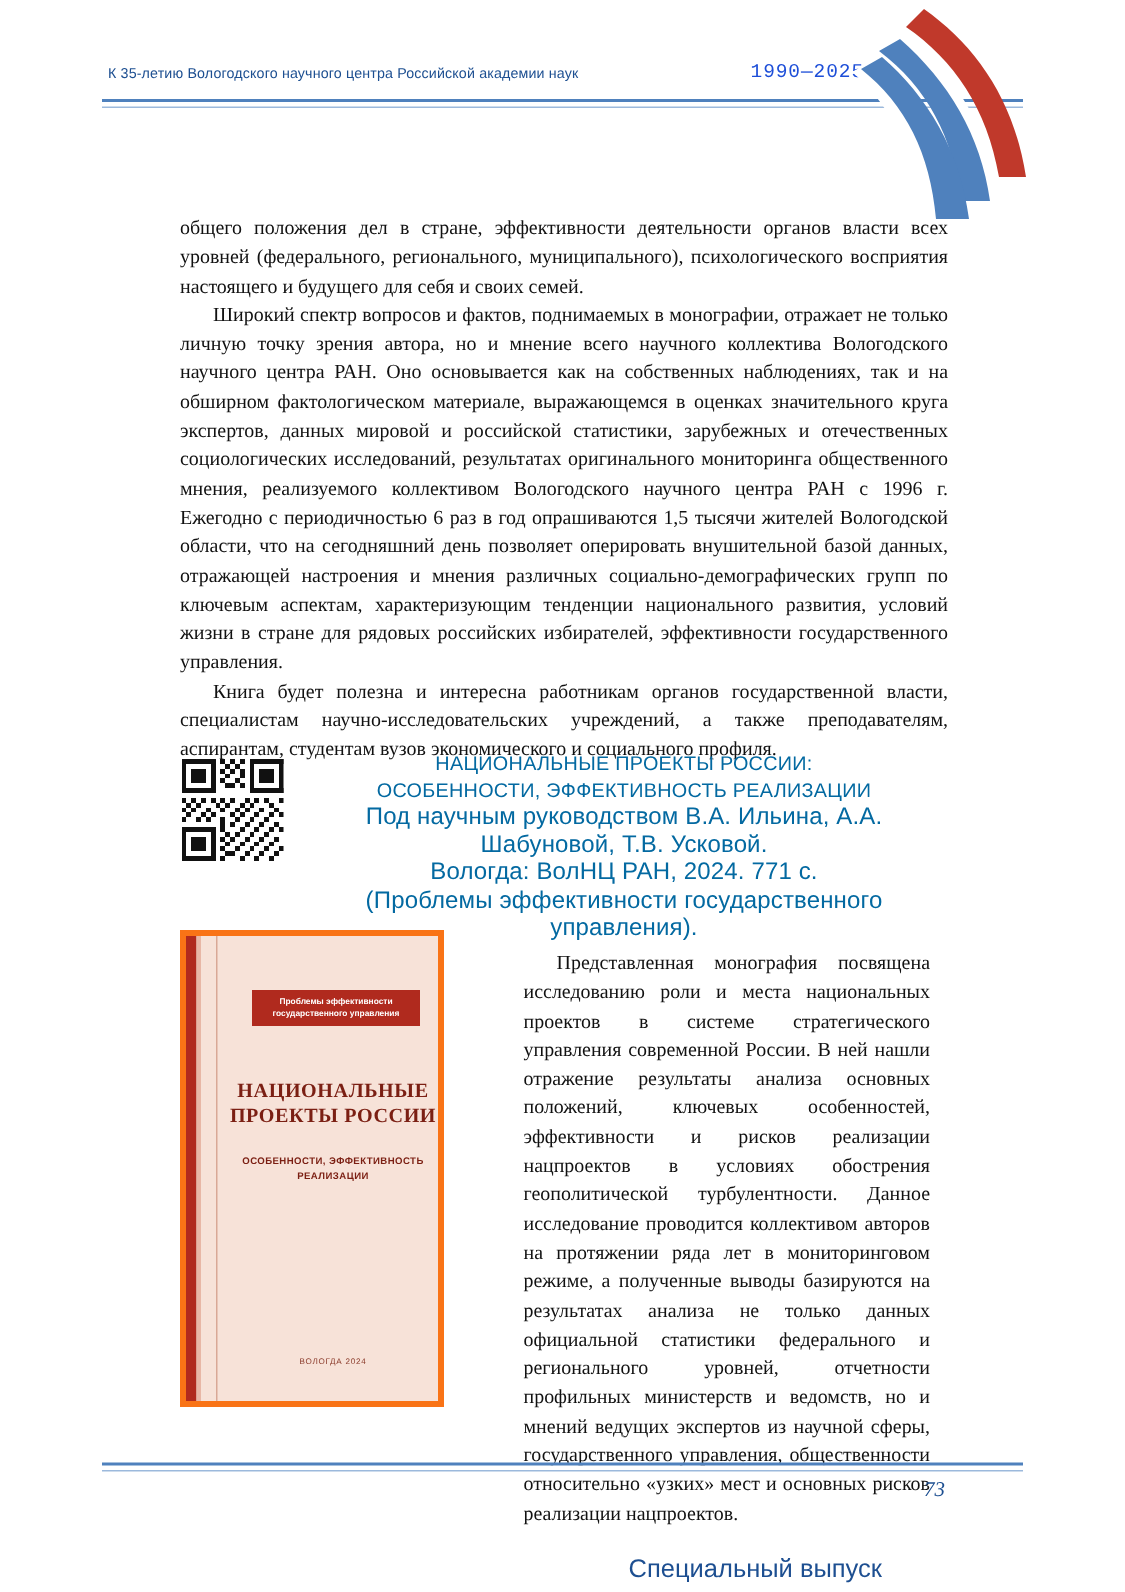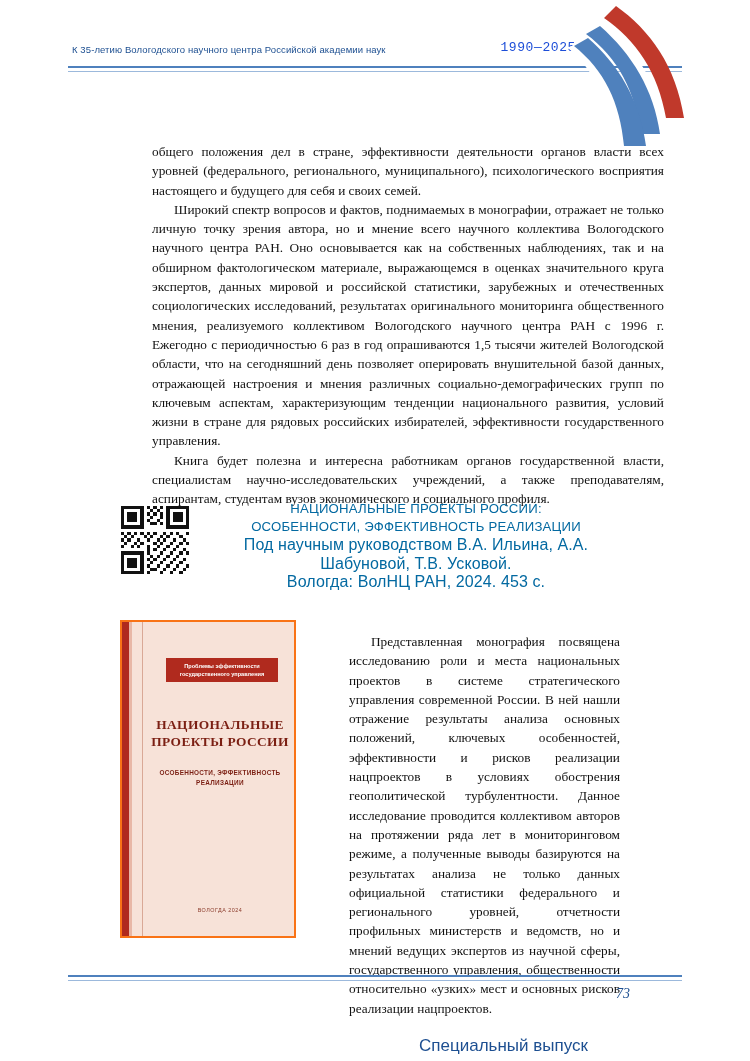--- a/index.html
+++ b/index.html
@@ -61,21 +61,20 @@
     width: 190px;
     height: 150px;
   }
 
   
   .content {
     position: absolute;
     left: 120px;
     top: 142px;
     width: 512px;
-    margin-left: 32px;
   }
   p.body {
     margin: 0;
     font-size: 13.3px;
     line-height: 19.3px;
     text-align: justify;
     color: #111111;
     text-indent: 0;
   }
   p.body.indent {
@@ -114,21 +113,21 @@
   .qr svg { display:block; }
 
   
   .cover {
     position: absolute;
     left: 120px;
     top: 620px;
     width: 176px;
     height: 318px;
     background: #f7e2d8;
-    border: 2px solid #f97316;
+    border: 4px solid #f97316;
     box-sizing: border-box;
     overflow: hidden;
   }
   .cover-bar-left {
     position: absolute;
     left: 0; top: 0;
     width: 7px; height: 100%;
     background: #b02a1e;
   }
   .cover-bar-left2 {
@@ -378,21 +377,22 @@
           <rect x="15" y="20" width="1" height="1"></rect>
           <rect x="18" y="20" width="1" height="1"></rect>
       </g>
     </svg>
   </div>
 
   <div class="book-title-block">
     <div class="bt-line1">НАЦИОНАЛЬНЫЕ ПРОЕКТЫ РОССИИ:</div>
     <div class="bt-line2">ОСОБЕННОСТИ, ЭФФЕКТИВНОСТЬ РЕАЛИЗАЦИИ</div>
     <div class="bt-line3">Под научным руководством В.А. Ильина, А.А. Шабуновой, Т.В. Усковой.</div>
-    <div class="bt-line4">Вологда: ВолНЦ РАН, 2024. 453 с.</div>
+    <div class="bt-line4">Вологда: ВолНЦ РАН, 2024. 771 с.</div>
+    <div class="bt-line5">(Проблемы эффективности государственного управления).</div>
   </div>
 
   <div class="cover">
     <div class="cover-bar-left"></div>
     <div class="cover-bar-left2"></div>
     <div class="cover-vline"></div>
     <div class="cover-series">Проблемы эффективности государственного управления</div>
     <div class="cover-main">НАЦИОНАЛЬНЫЕ ПРОЕКТЫ РОССИИ</div>
     <div class="cover-sub">ОСОБЕННОСТИ, ЭФФЕКТИВНОСТЬ РЕАЛИЗАЦИИ</div>
     <div class="cover-city">ВОЛОГДА 2024</div>

